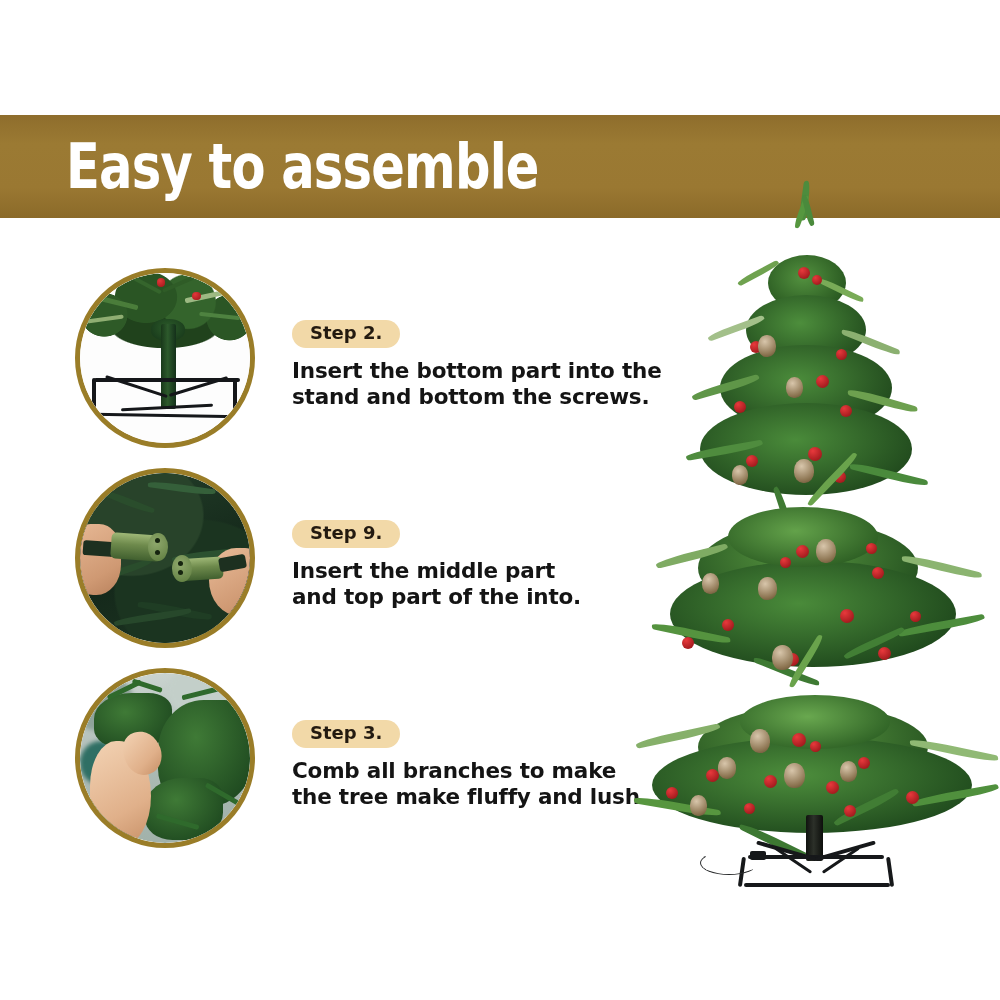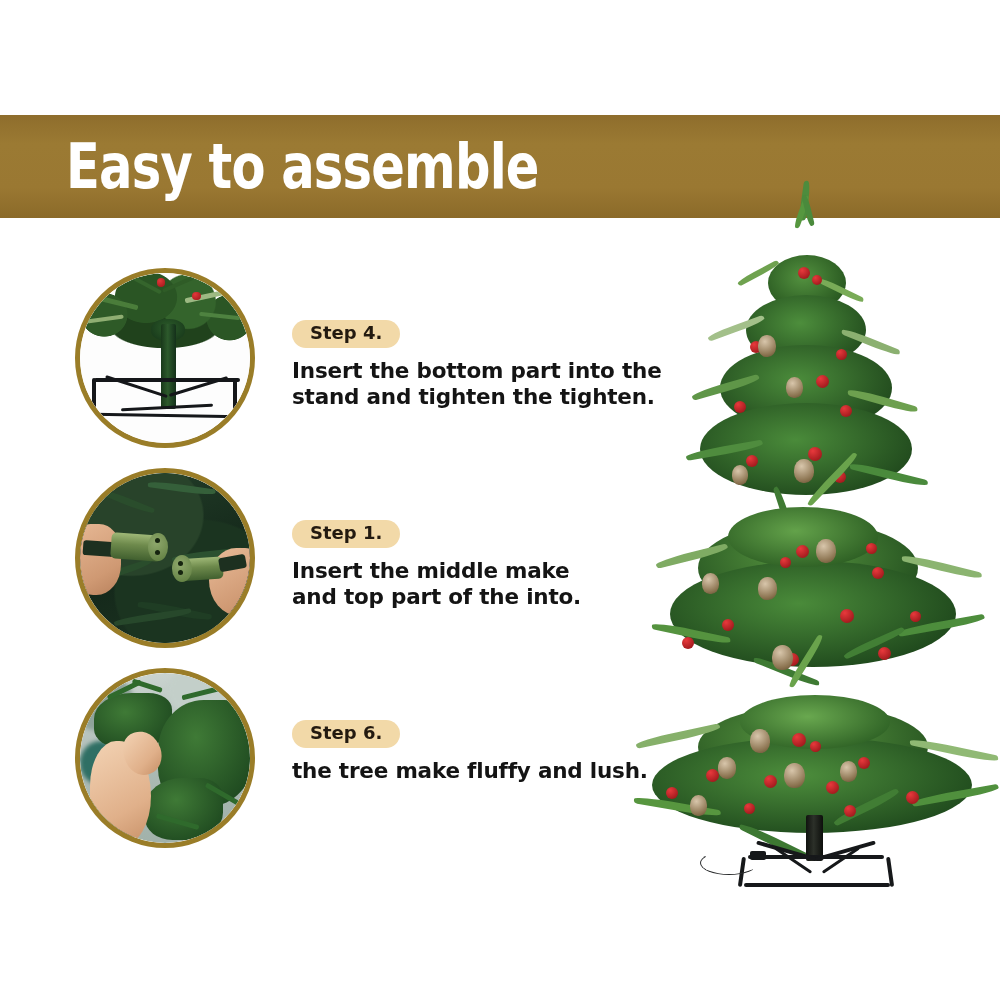--- a/index.html
+++ b/index.html
@@ -121,24 +121,24 @@
         <div class="bar" style="left:7%;top:62%;width:4px;height:22%;"></div>
         <div class="bar" style="left:90%;top:62%;width:4px;height:22%;"></div>
         <div class="bar" style="left:7%;top:83%;width:88%;height:3px;transform:rotate(1deg);"></div>
         <div class="bar" style="left:14%;top:66%;width:38%;height:3px;transform:rotate(18deg);"></div>
         <div class="bar" style="left:52%;top:66%;width:36%;height:3px;transform:rotate(-17deg);"></div>
         <div class="bar" style="left:24%;top:78%;width:54%;height:3px;transform:rotate(-3deg);"></div>
       </div>
     </div>
 
     <div class="txtcol">
-      <div class="pill">Step 4.</div>
+      <div class="pill">Step 2.</div>
       <div class="body-text">
         <span>Insert the bottom part into the</span>
-        <span>stand and tighten the tighten.</span>
+        <span>stand and bottom the screws.</span>
       </div>
     </div>
   </div>
 
   <div class="step step-2">
 
     <div class="photo">
       <div class="photo-inner">
         <div class="p2-bg"></div>
 
@@ -160,23 +160,23 @@
 
         <div class="conn" style="left:56%;top:50%;width:28%;height:13%;transform:rotate(-4deg)"></div>
         <div class="conn-face" style="left:54%;top:48%;width:12%;height:16%"></div>
         <div class="conn-dot" style="left:57.5%;top:52%;width:3%;height:3%"></div>
         <div class="conn-dot" style="left:57.5%;top:57%;width:3%;height:3%"></div>
         <div class="conn-cable" style="left:82%;top:49%;width:16%;height:8%;transform:rotate(-10deg)"></div>
       </div>
     </div>
 
     <div class="txtcol">
-      <div class="pill">Step 1.</div>
+      <div class="pill">Step 9.</div>
       <div class="body-text">
-        <span>Insert the middle make</span>
+        <span>Insert the middle part</span>
         <span>and top part of the into.</span>
       </div>
     </div>
   </div>
 
   <div class="step step-3">
 
     <div class="photo">
       <div class="photo-inner">
         <div class="p3-bg"></div>
@@ -194,22 +194,23 @@
         <div class="p3-spike" style="left:60%;top:10%;width:26%;height:5px;transform:rotate(-14deg)"></div>
         <div class="p3-spike" style="left:72%;top:70%;width:24%;height:5px;transform:rotate(30deg)"></div>
         <div class="p3-spike" style="left:44%;top:86%;width:26%;height:5px;transform:rotate(16deg)"></div>
 
         <div class="p3-hand" style="left:6%;top:40%;width:36%;height:62%"></div>
         <div class="p3-hand" style="left:26%;top:34%;width:22%;height:26%;transform:rotate(-18deg)"></div>
       </div>
     </div>
 
     <div class="txtcol">
-      <div class="pill">Step 6.</div>
+      <div class="pill">Step 3.</div>
       <div class="body-text">
+        <span>Comb all branches to make</span>
         <span>the tree make fluffy and lush.</span>
       </div>
     </div>
   </div>
 
   <div class="tree">
 
     <div class="seg" style="left:50px;top:0;width:230px;height:290px;">
       <div class="leaf" style="left:112px;top:2px;width:40px;height:7px;transform:rotate(-82deg);background:#4d8c3d"></div>
       <div class="leaf" style="left:106px;top:10px;width:34px;height:6px;transform:rotate(-70deg);background:#56973f"></div>

